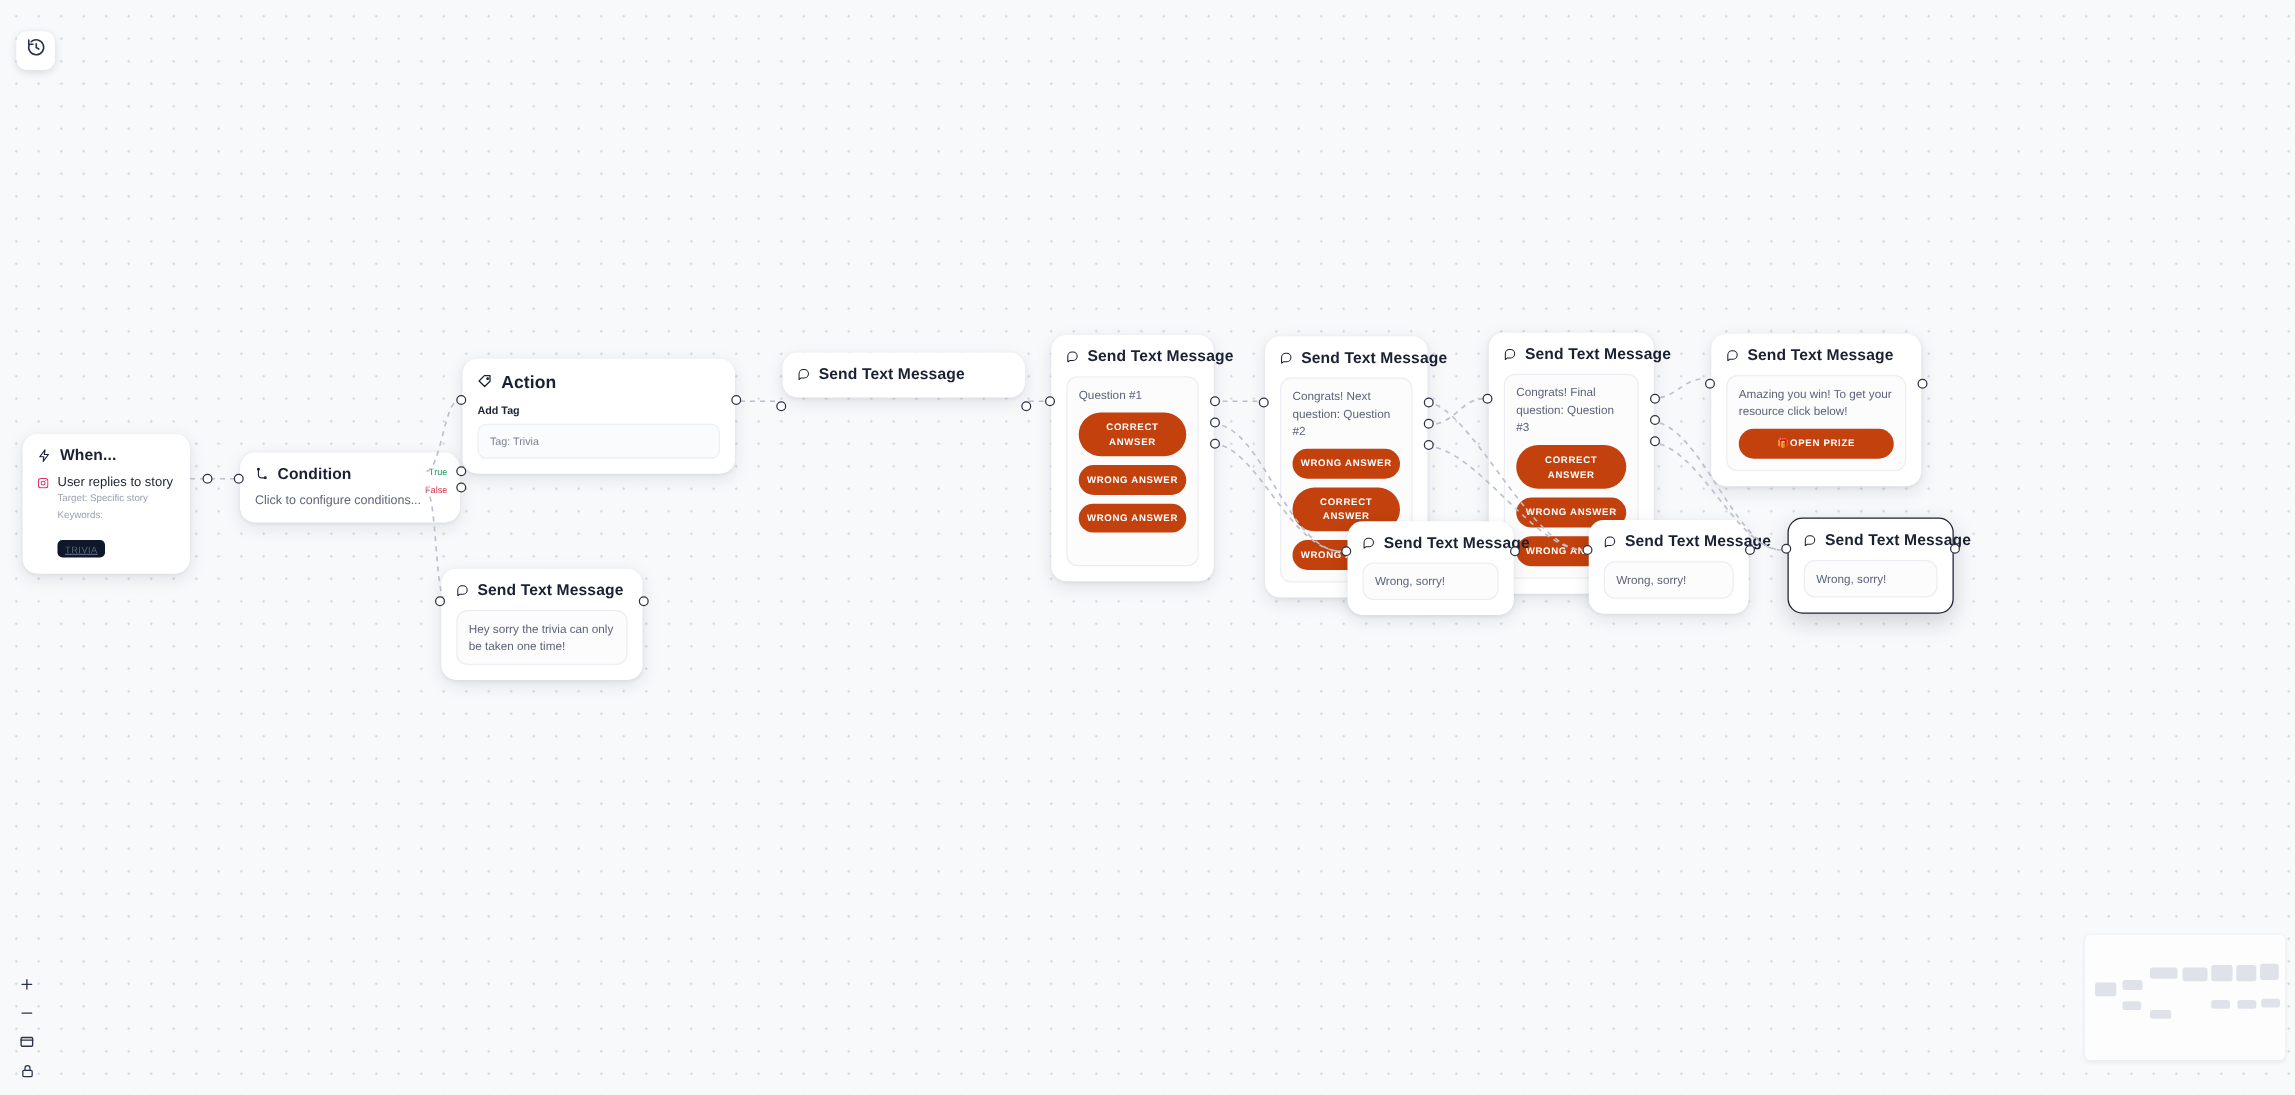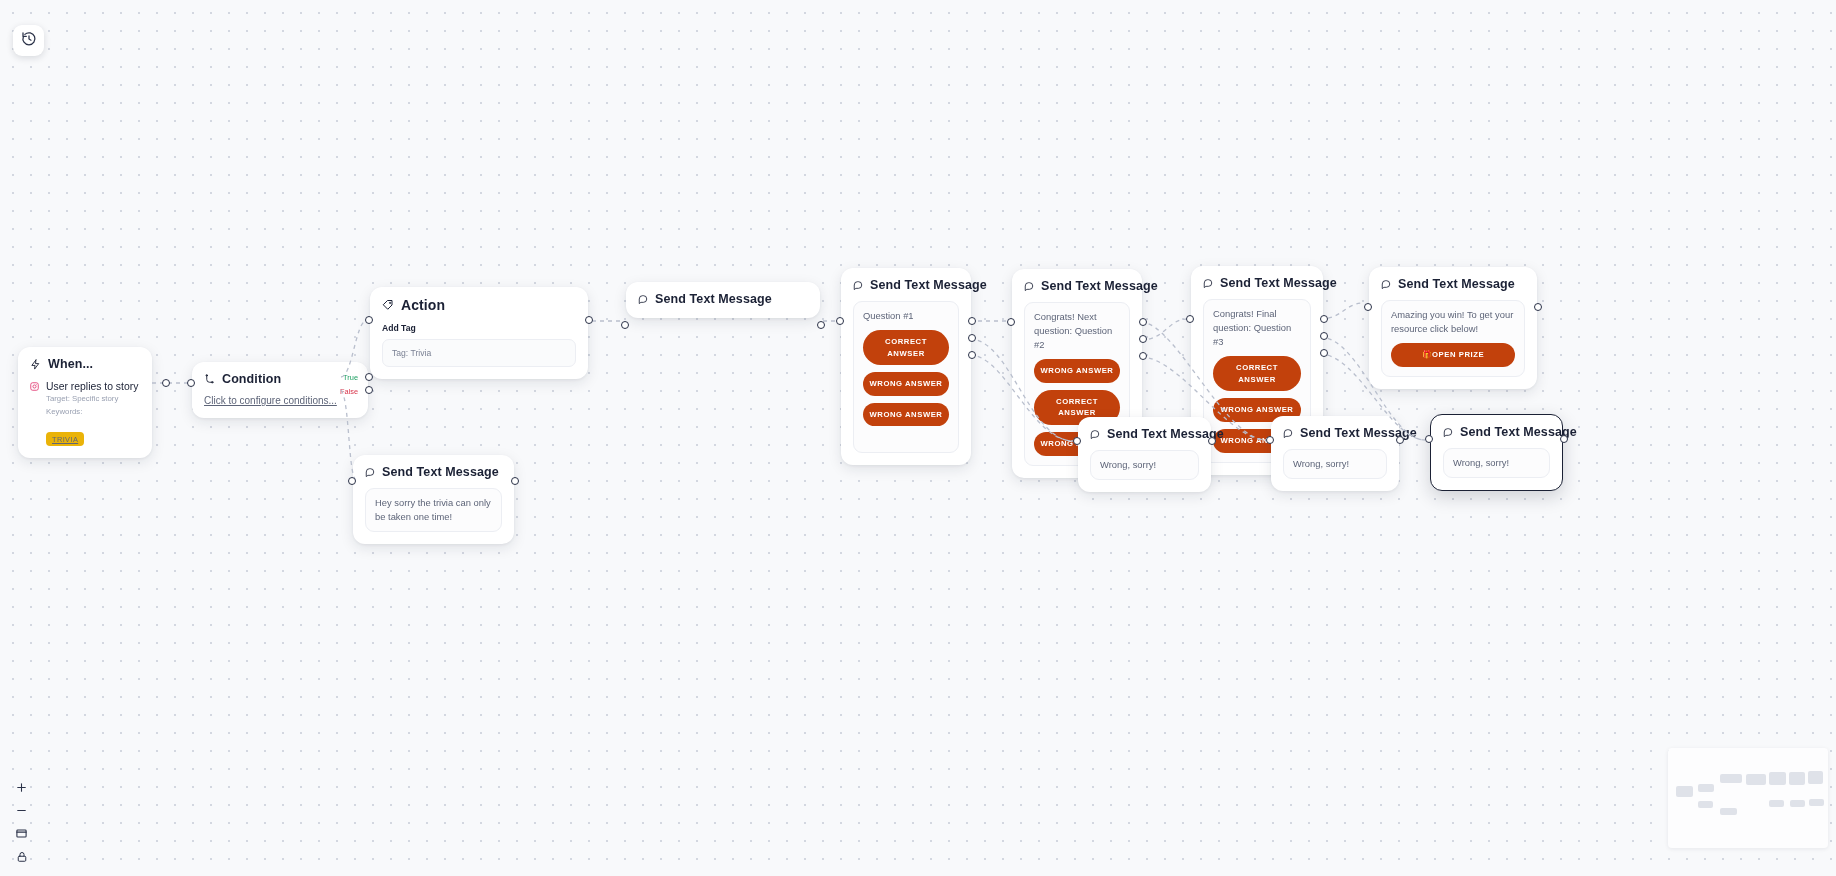--- a/index.html
+++ b/index.html
@@ -55,28 +55,28 @@
     position: absolute; width: 8px; height: 8px; border-radius: 50%;
     background: #ffffff; border: 1.5px solid #2b3248; z-index: 6;
   }
   
   .trg-row { display: flex; align-items: flex-start; gap: 7px; margin-top: 10px; }
   .trg-title { font-size: 10.4px; color: #1b2135; font-weight: normal; }
   .trg-sub { font-size: 7.8px; color: #9aa1b2; margin-top: 2px; }
   .trg-kw { font-size: 7.8px; color: #9aa1b2; margin-top: 4px; }
   .chip {
     display: inline-block; margin-top: 16px;
-    background: #eab308; color: #5d6478;
+    background: #0f172a; color: #5d6478;
     border-radius: 4px; font-size: 7.4px; letter-spacing: .4px;
     padding: 2.5px 6px;
     text-decoration: underline;
   }
   
   .cond-body { display: flex; align-items: flex-start; justify-content: space-between; margin-top: 9px; }
-  .cond-placeholder { font-size: 10px; color: #5d6478; text-decoration: underline; }
+  .cond-placeholder { font-size: 10px; color: #5d6478; }
   .cond-labels { text-align: right; font-size: 7.4px; line-height: 1.95; }
   .lbl-true { color: #1a9e5f; }
   .lbl-false { color: #d8344a; }
   
   .act-sub { font-size: 8.6px; font-weight: bold; color: #1b2135; margin-top: 10px; }
   .act-field {
     margin-top: 6px; border: 1px solid #eceef3; background: #fafbfc;
     border-radius: 7px; padding: 8px 9px;
     font-size: 8.6px; color: #7b8294;
   }

